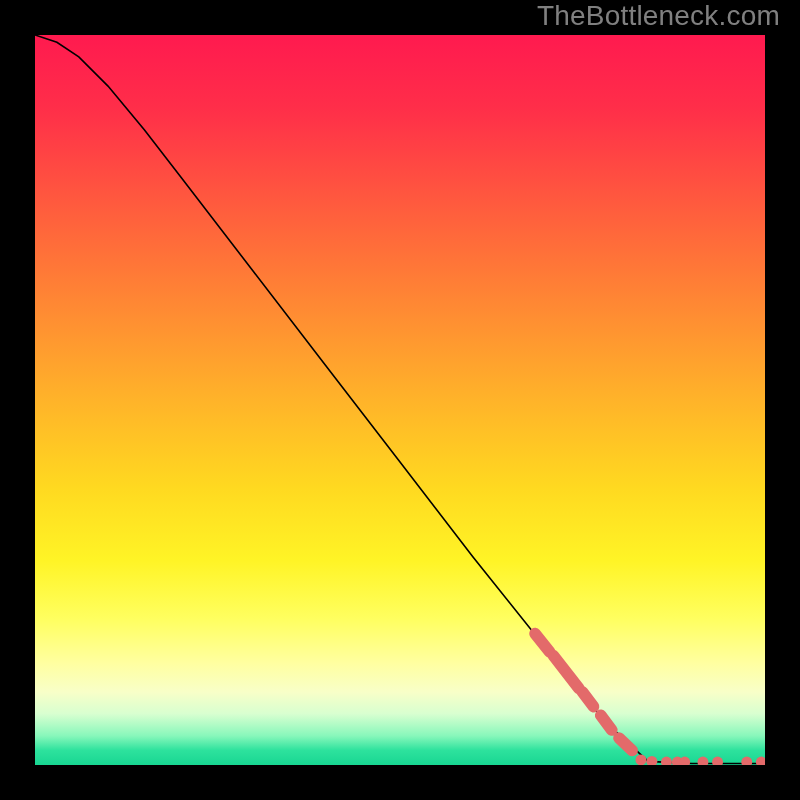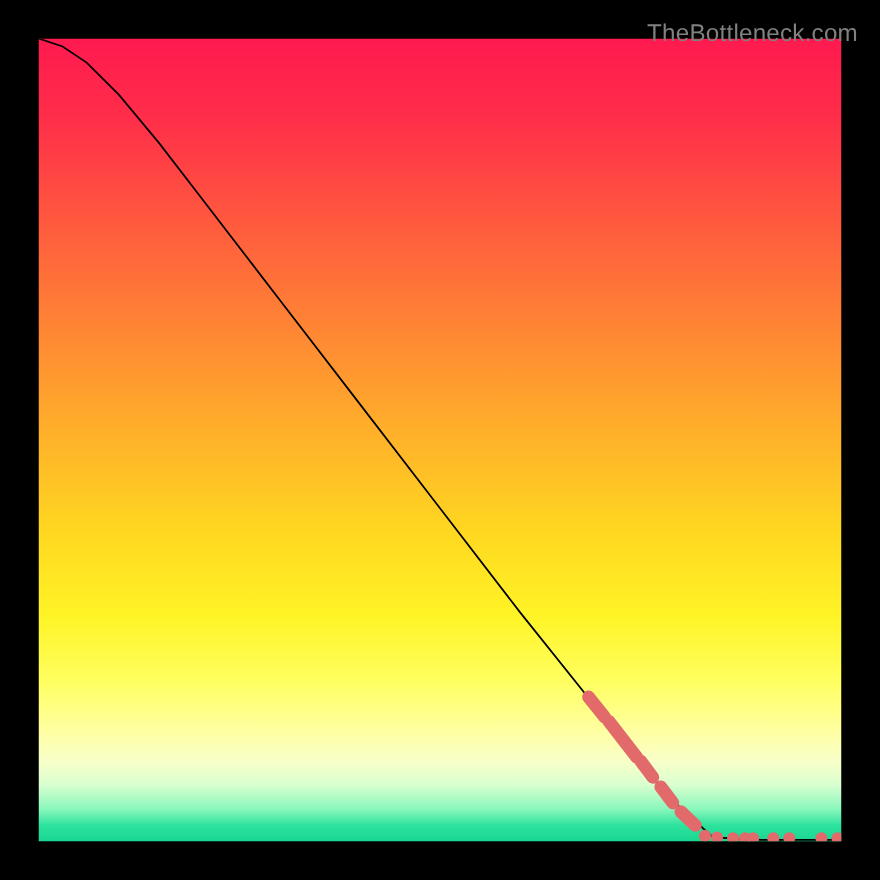--- a/index.html
+++ b/index.html
@@ -6,24 +6,24 @@
   body {
     width: 800px;
     height: 800px;
     background: #000;
     position: relative;
     font-family: Arial, sans-serif;
     overflow: hidden;
   }
   .watermark {
     position: absolute;
-    top: 17px;
+    top: 0;
     right: 20px;
     color: #808080;
-    font-size: 22px;
+    font-size: 28px;
     font-weight: 500;
     z-index: 10;
     letter-spacing: 0.2px;
   }
   .plot-area {
     position: absolute;
     left: 35px;
     top: 35px;
     width: 730px;
     height: 730px;

